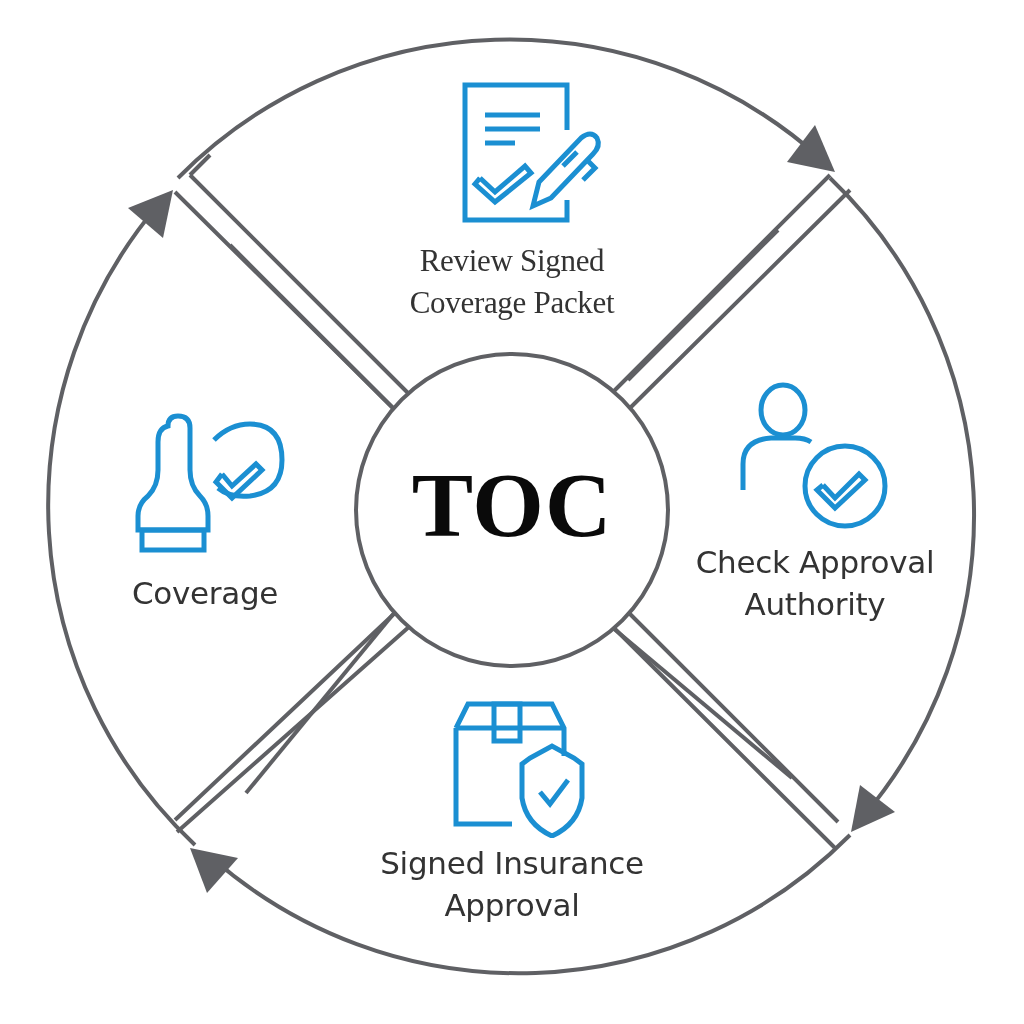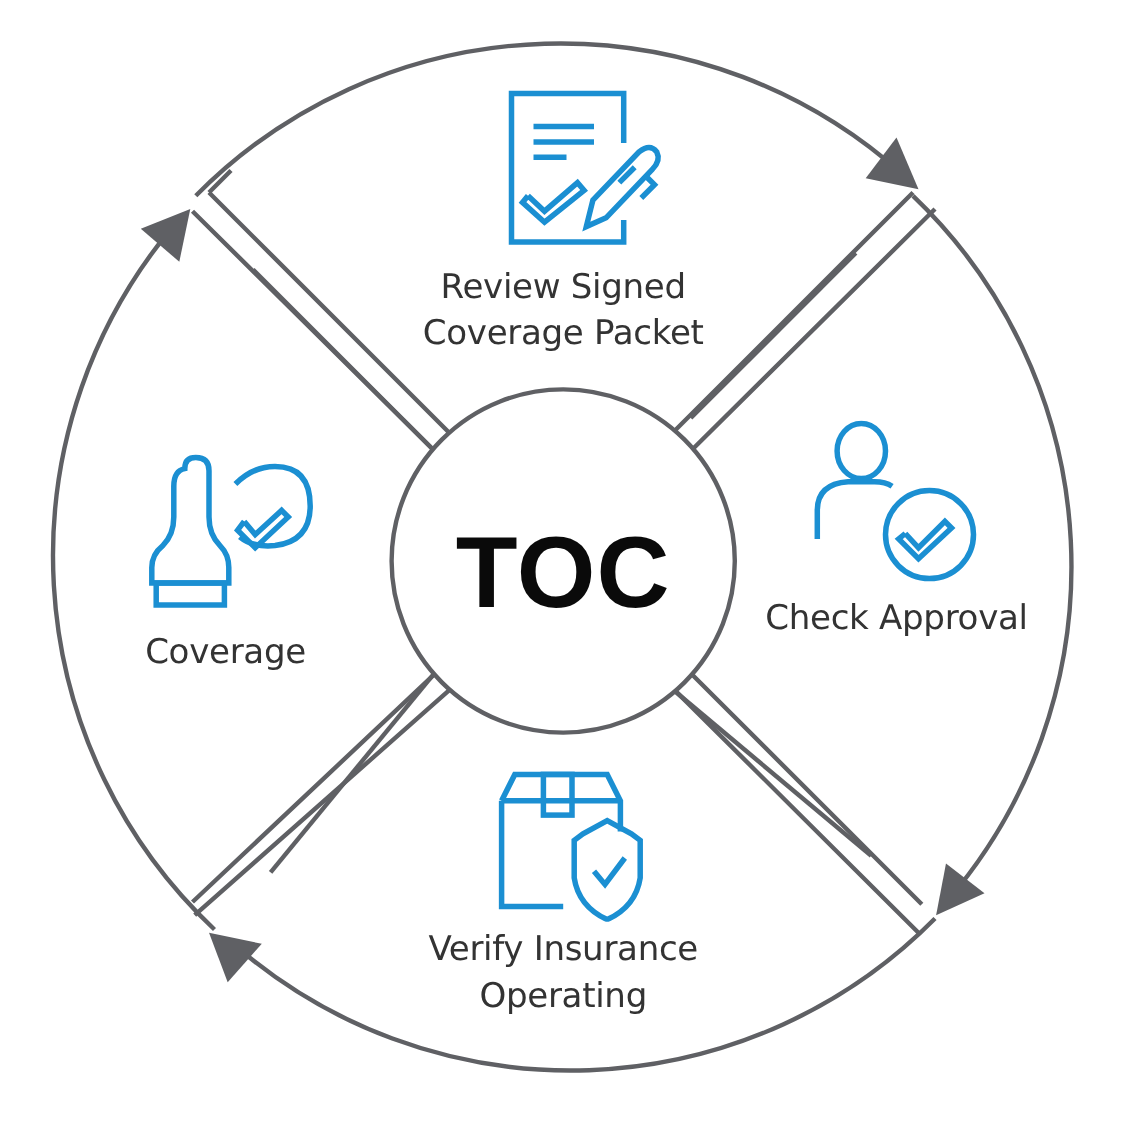--- a/index.html
+++ b/index.html
@@ -1,19 +1,19 @@
 <!DOCTYPE html>
 <html><head>
 <meta charset="utf-8">
 <style>
   html, body { margin: 0; padding: 0; background: #ffffff; }
   body { width: 1024px; height: 1024px; position: relative; overflow: hidden; font-family: "DejaVu Sans", sans-serif; }
   #stage { position: absolute; left: 0; top: 0; width: 1024px; height: 1024px; }
   .label { position: absolute; text-align: center; color: #333333; font-family: "DejaVu Sans", sans-serif; font-size: 31px; line-height: 42px; letter-spacing: -0.3px; }
-  .center-title { position: absolute; left: 356px; top: 455px; width: 312px; text-align: center; color: #0a0a0a; font-family: Liberation Sans, sans-serif; font-weight: bold; font-size: 92px; line-height: 100px; letter-spacing: 1px; margin-top: 16px; }
+  .center-title { position: absolute; left: 356px; top: 455px; width: 312px; text-align: center; color: #0a0a0a; font-family: Liberation Serif, serif; font-weight: bold; font-size: 92px; line-height: 100px; letter-spacing: 1px; }
   .icon { position: absolute; }
 </style>
 </head>
 <body>
 
 <div id="stage">
   <svg width="1024" height="1024" viewBox="0 0 1024 1024">
 
     <g fill="none" stroke="#5f6064" stroke-width="4">
       <path d="M 178 178 A 466 466 0 0 1 820 158"></path>
@@ -55,48 +55,49 @@
   <svg class="icon" style="left:455px; top:80px;" width="150" height="150" viewBox="0 0 150 150" fill="none" stroke="#1b8fd2" stroke-width="5">
     <path d="M 112 50 L 112 5 L 10 5 L 10 140 L 112 140 L 112 120"></path>
     <line x1="30" y1="35" x2="85" y2="35"></line>
     <line x1="30" y1="49" x2="85" y2="49"></line>
     <line x1="30" y1="63" x2="60" y2="63"></line>
     <polyline points="25,98 40,112 70,86 76,93 40,122 20,104 25,98"></polyline>
     <path d="M 78 126 L 84 102 L 126 58 Q 136 50 142 58 Q 146 66 138 74 L 96 118 Z"></path>
     <line x1="122" y1="72" x2="108" y2="86"></line>
     <path d="M 132 80 L 140 88 L 128 100"></path>
   </svg>
-  <div class="label" style="left:352px; top:240px; width:320px;">
+  <div class="label" style="left:352px; top:240px; width:320px;font-family:Liberation Serif, serif;">
     <div>Review Signed</div>
     <div>Coverage Packet</div>
   </div>
 
   
   <svg class="icon" style="left:735px; top:382px;" width="160" height="150" viewBox="0 0 160 150" fill="none" stroke="#1b8fd2" stroke-width="5">
     <ellipse cx="48" cy="28" rx="22" ry="25"></ellipse>
     <path d="M 8 108 L 8 82 Q 8 58 36 56 L 60 56 Q 70 56 76 60"></path>
     <circle cx="110" cy="104" r="40"></circle>
     <polyline points="88,103 100,116 124,92 130,98 100,126 82,108 88,103"></polyline>
   </svg>
   <div class="label" style="left:660px; top:541px; width:310px;">
     <div>Check Approval</div>
+    <div>Authority</div>
   </div>
 
   
   <svg class="icon" style="left:448px; top:698px;" width="140" height="140" viewBox="0 0 140 140" fill="none" stroke="#1b8fd2" stroke-width="5">
     <path d="M 8 30 L 20 6 L 104 6 L 116 30 L 116 58"></path>
     <line x1="8" y1="30" x2="116" y2="30"></line>
     <path d="M 8 30 L 8 126 L 64 126"></path>
     <rect x="46" y="6" width="26" height="37"></rect>
     <path d="M 74 66 L 82 60 L 104 48 L 126 60 L 134 66 L 134 100 Q 130 126 104 138 Q 78 126 74 100 Z"></path>
     <polyline points="92,94 102,106 120,82"></polyline>
   </svg>
   <div class="label" style="left:357px; top:842px; width:310px;">
-    <div>Verify Insurance</div>
-    <div>Operating</div>
+    <div>Signed Insurance</div>
+    <div>Approval</div>
   </div>
 
   
   <svg class="icon" style="left:130px; top:412px;" width="165" height="145" viewBox="0 0 165 145" fill="none" stroke="#1b8fd2" stroke-width="5">
     <path d="M 38 14 Q 38 4 48 4 Q 60 4 60 16 L 60 58 Q 60 74 70 84 Q 78 92 78 104 L 78 118 L 8 118 L 8 104 Q 8 92 18 84 Q 28 74 28 58 L 28 30 Q 28 16 38 14 Z"></path>
     <rect x="12" y="118" width="62" height="20"></rect>
     <path d="M 84 28 Q 100 12 120 12 Q 152 12 152 48 Q 152 80 120 84 Q 100 86 88 76"></path>
     <polyline points="92,62 102,74 126,52 132,58 102,86 86,70 92,62"></polyline>
   </svg>
   <div class="label" style="left:95px; top:572px; width:220px;">

